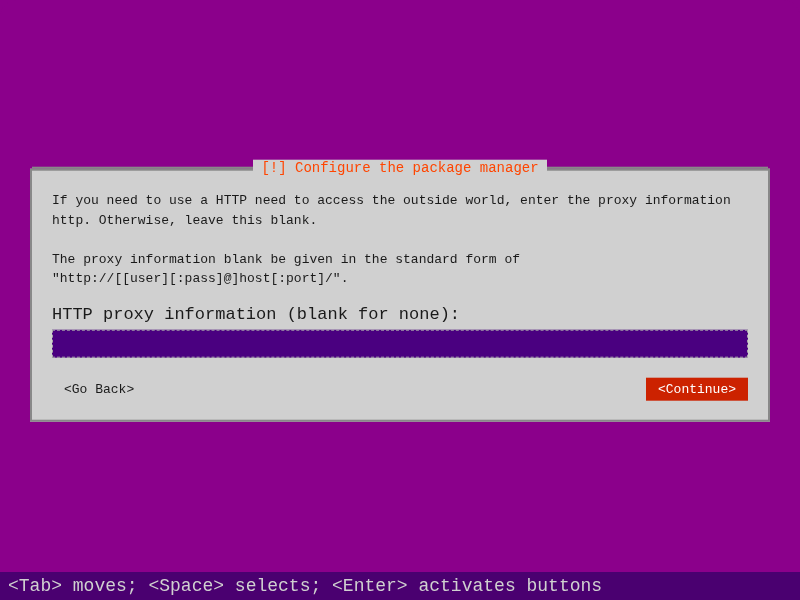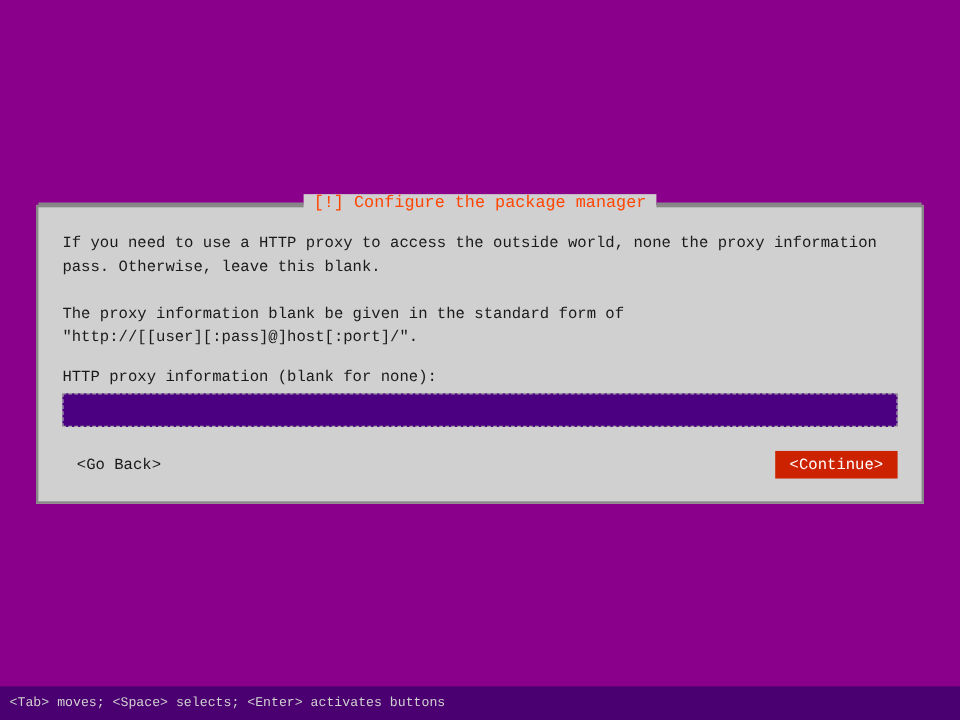--- a/index.html
+++ b/index.html
@@ -70,21 +70,21 @@
     .description-text {
       color: #1a1a1a;
       font-size: 13px;
       line-height: 1.5;
       margin-bottom: 16px;
       font-family: 'Courier New', Courier, monospace;
     }
 
     .proxy-label {
       color: #1a1a1a;
-      font-size: 13px;
+      font-size: 17px;
       margin-bottom: 6px;
       font-family: 'Courier New', Courier, monospace;
     }
 
     .proxy-input-container {
       background-color: #4a0080;
       border: 1px dashed #aaa;
       padding: 4px 6px;
       margin-bottom: 16px;
       height: 28px;
@@ -129,21 +129,21 @@
     }
 
     .statusbar {
       position: absolute;
       bottom: 0;
       left: 0;
       right: 0;
       background-color: #4a0070;
       color: #d0d0d0;
       font-family: 'Courier New', Courier, monospace;
-      font-size: 11px;
+      font-size: 18px;
       padding: 2px 8px;
       height: 28px;
       display: flex;
       align-items: center;
     }
   </style>
 </head>
 <body>
 
 <div class="desktop">
@@ -153,22 +153,22 @@
 
       <div class="dialog-title-bar">
         <div class="title-line"></div>
         <span class="title-text">[!] Configure the package manager</span>
         <div class="title-line"></div>
       </div>
 
       <div class="dialog-content">
 
         <div class="description-text">
-          <div>If you need to use a HTTP proxy to access the outside world, none the proxy information</div>
-          <div>pass. Otherwise, leave this blank.</div>
+          <div>If you need to use a HTTP need to access the outside world, enter the proxy information</div>
+          <div>http. Otherwise, leave this blank.</div>
           <br>
           <div>The proxy information blank be given in the standard form of</div>
           <div>"http://[[user][:pass]@]host[:port]/".</div>
         </div>
 
         <div class="proxy-label">HTTP proxy information (blank for none):</div>
 
         <div class="proxy-input-container">
           <input class="proxy-input" type="text" value="" style="">
         </div>

